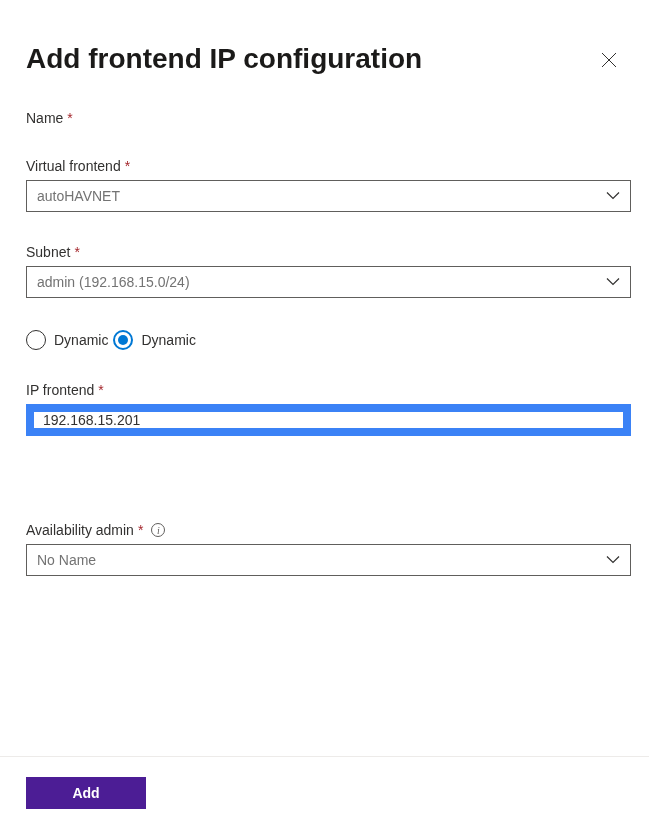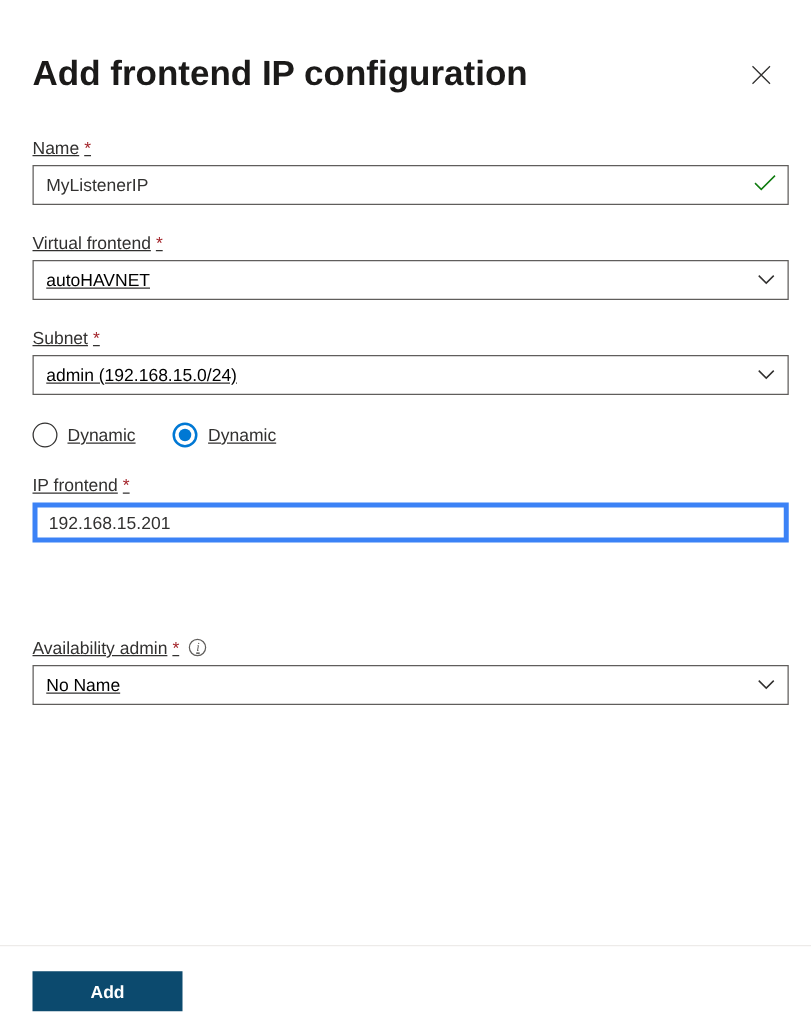--- a/index.html
+++ b/index.html
@@ -42,21 +42,21 @@
     }
     
     .scroll-region::-webkit-scrollbar { width: 18px; }
     .scroll-region::-webkit-scrollbar-track { background: #f0f0f0; }
     .scroll-region::-webkit-scrollbar-thumb { background: #c1c1c1; }
     .scroll-region::-webkit-scrollbar-button {
       background: #f0f0f0;
       height: 18px;
       display: block;
     }
-    .field { margin-bottom: 22px; text-decoration: underline; }
+    .field { margin-bottom: 32px; }
     .label {
       font-size: 14px;
       color: #323130;
       margin-bottom: 6px;
       display: flex;
       align-items: center;
     }
     .req { color: #a4262c; margin-left: 4px; }
     .info-icon {
       margin-left: 8px;
@@ -73,69 +73,69 @@
     .text-input {
       width: 100%;
       height: 32px;
       border: 1px solid #605e5c;
       padding: 4px 36px 4px 10px;
       font-size: 14px;
       color: #323130;
       outline: none;
       position: relative;
     }
-    .text-input.focused { border: 4px solid #3b82f6; padding: 2px 35px 3px 9px; }
+    .text-input.focused { border: 8px solid #3b82f6; padding: 2px 35px 3px 9px; }
     .input-wrap { position: relative; }
     .valid-icon {
       position: absolute;
       right: 10px; top: 50%;
       transform: translateY(-50%);
       color: #107c10;
     }
     .select {
       width: 100%;
       height: 32px;
       border: 1px solid #605e5c;
       padding: 4px 36px 4px 10px;
       font-size: 14px;
-      color: #000000;
+      color: #737373;
       background: #fff;
       cursor: pointer;
       display: flex;
       align-items: center;
       position: relative;
     }
     .chevron {
       position: absolute;
       right: 10px; top: 50%;
       transform: translateY(-50%);
     }
     .chevron svg { display: block; }
-    .radio-group { display: flex; align-items: flex-start; gap: 30px; margin-top: 6px; }
+    .radio-group { display: flex; align-items: flex-start; gap: 5px; margin-top: 6px; }
     .radio-option { display: flex; align-items: center; gap: 8px; cursor: pointer; }
     .radio-circle {
       width: 20px; height: 20px;
       border: 1px solid #323130;
       border-radius: 50%;
       display: flex; align-items: center; justify-content: center;
     }
     .radio-circle.checked { border: 2px solid #0078d4; }
     .radio-dot {
       width: 10px; height: 10px;
       border-radius: 50%;
       background: #0078d4;
     }
     .footer {
       position: absolute;
       left: 0; right: 0; bottom: 0;
       border-top: 1px solid #edebe9;
       padding: 20px 26px;
     }
     .primary-btn {
-      background: #0c4a6e;
+      background: #4c1d95;
       color: #fff;
       border: none;
       height: 32px;
       min-width: 120px;
       padding: 0 20px;
       font-size: 14px;
       font-weight: 600;
       cursor: pointer;
     }
     .gap-lg { height: 54px; }
@@ -153,28 +153,20 @@
     </span>
   </div>
 </div>
 
 <div class="scroll-region">
 
   <div class="field">
     <div class="label">
       <span>Name</span>
         <span class="req">*</span>
-    </div>
-    <div class="input-wrap">
-      <input class="text-input" type="text" value="MyListenerIP" style="">
-      <span class="valid-icon">
-        <svg width="18" height="14" viewBox="0 0 18 14">
-            <path d="M1 7 L6 12 L17 1" stroke="#107c10" stroke-width="1.2" fill="none"></path>
-          </svg>
-      </span>
     </div>
   </div>
 
   <div class="field">
     <div class="label">
       <span>Virtual frontend</span>
         <span class="req">*</span>
     </div>
     <div class="select">
       <span>autoHAVNET</span>

